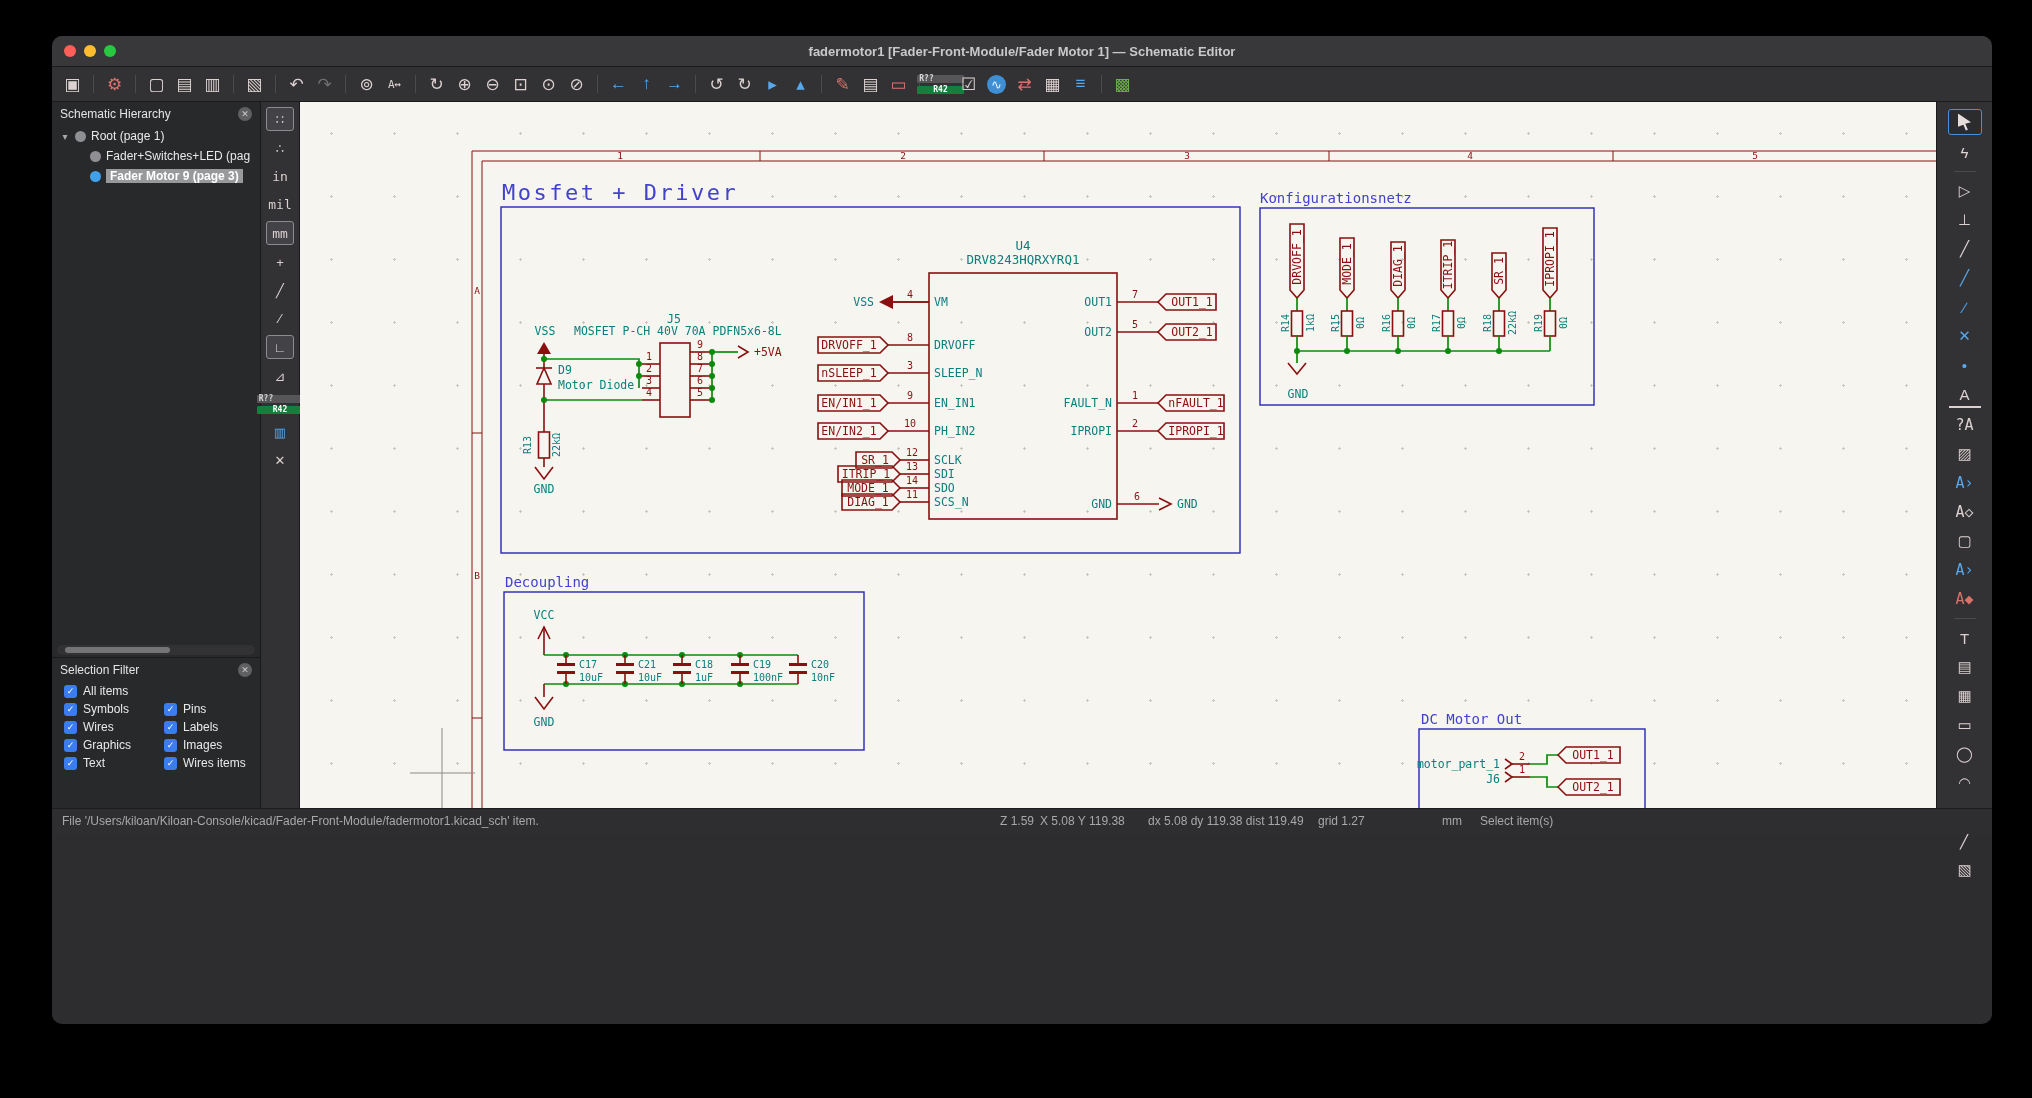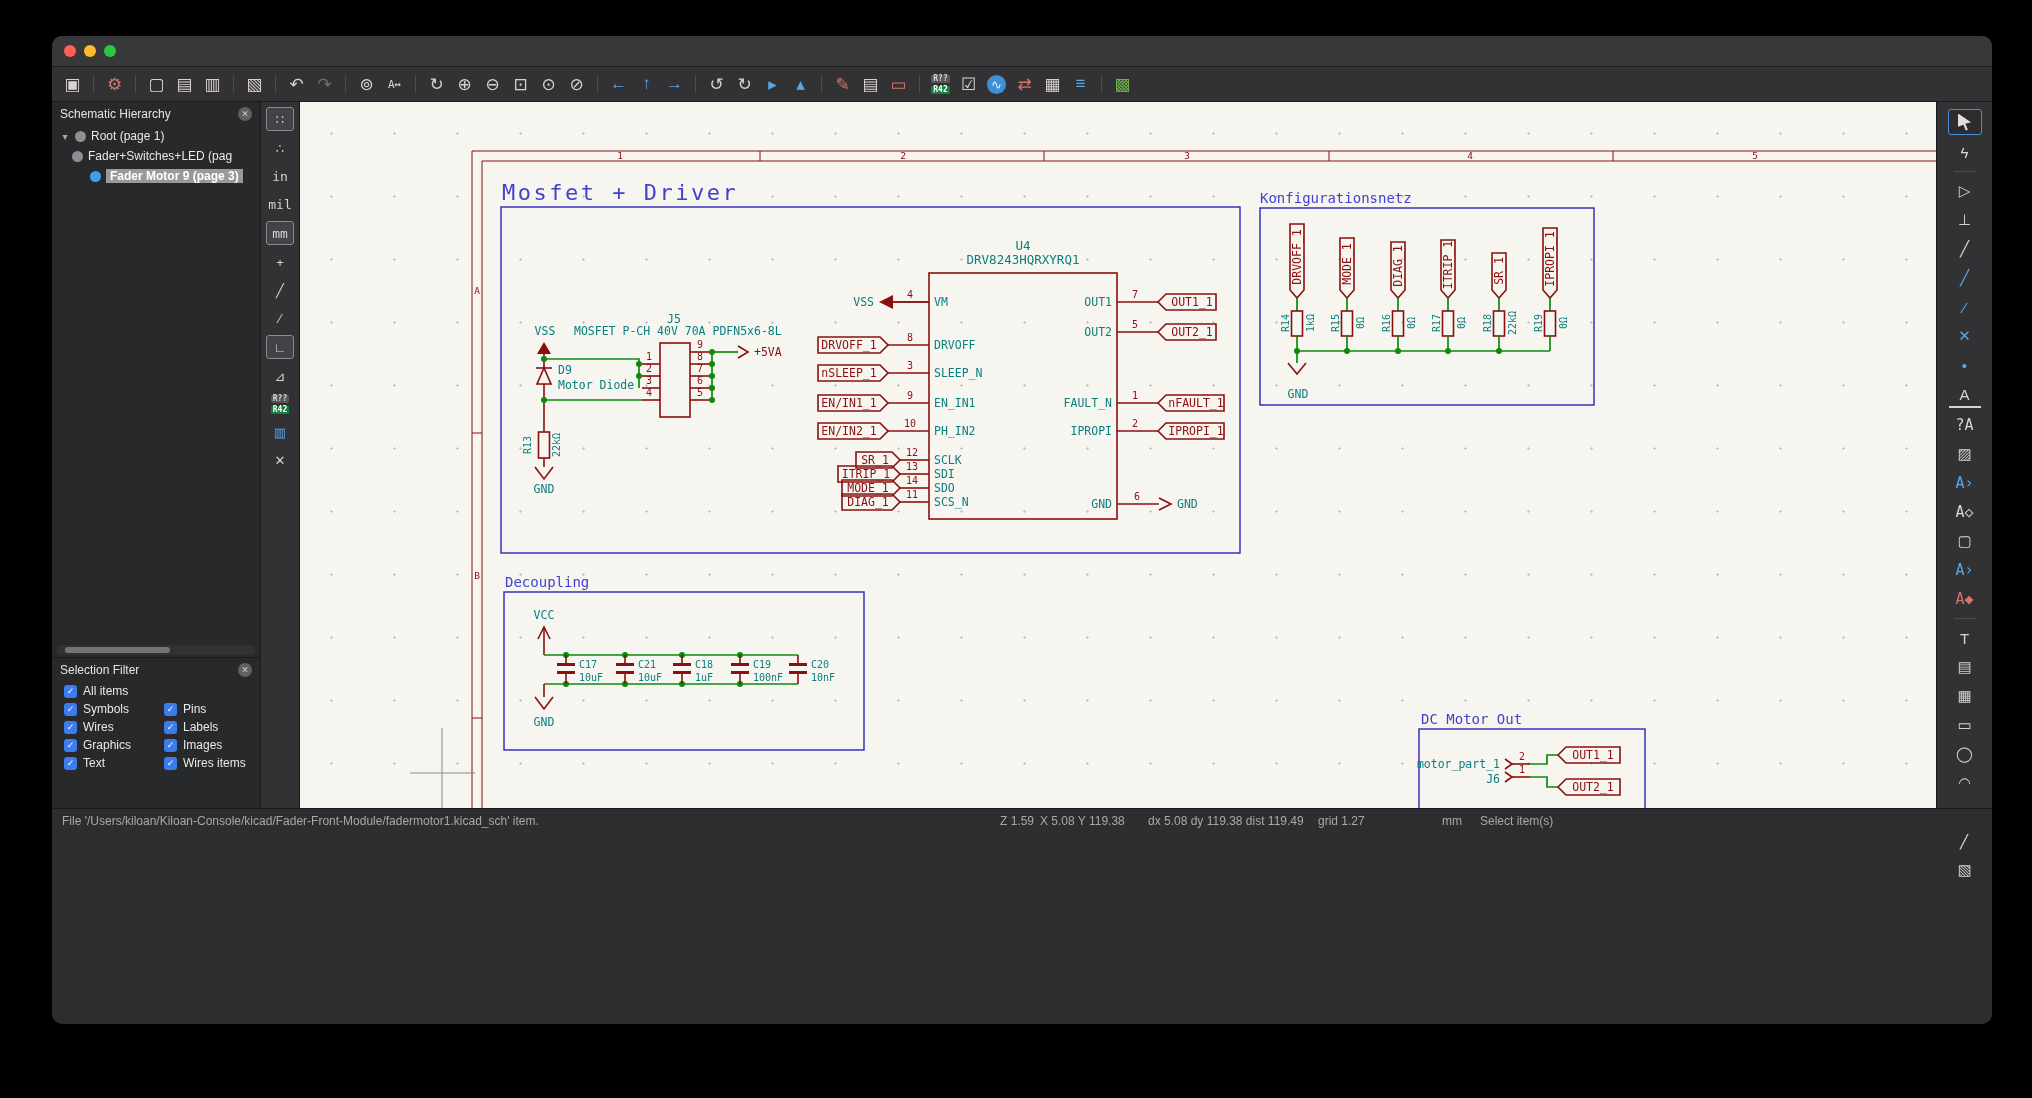--- a/index.html
+++ b/index.html
@@ -17,21 +17,21 @@
   
   .toolbar{height:34px;background:#323234;border-bottom:1px solid #1b1b1d;display:flex;
            align-items:center;padding:0 8px;gap:3px}
   .tb{width:25px;height:25px;display:flex;align-items:center;justify-content:center;
       font-size:17px;color:#dcd0d0;flex:none}
   .tb-sep{width:1px;height:18px;background:#4b4b4d;margin:0 5px;flex:none}
   .tone-blue{color:#58a7ea}.tone-red{color:#d8736b}.tone-green{color:#6cb04c}.tone-dim{color:#6f6f72}
   .anno{display:flex;flex-direction:column;line-height:1;font-size:8px;font-weight:bold;
         font-family:"DejaVu Sans Mono",monospace}
   .anno .a-top{color:#d7d7d7;background:#565658;padding:0 2px;border-radius:1px}
-  .anno .a-bot{color:#fff;background:#15803d;padding:0 2px;border-radius:1px;margin-top:3px}
+  .anno .a-bot{color:#fff;background:#15803d;padding:0 16px;border-radius:1px;margin-top:3px}
   .sim-circ{width:19px;height:19px;border-radius:50%;background:#3f8fd4;color:#eaf4ff;
             display:flex;align-items:center;justify-content:center;font-size:13px}
   
   .main{display:flex;height:706px}
   .leftcol{width:208px;background:#28292b;border-right:1px solid #1b1b1d;display:flex;
            flex-direction:column;flex:none}
   .panel-h{display:flex;justify-content:space-between;align-items:center;padding:5px 8px 3px 8px;
            color:#e4e4e5;font-size:12px}
   .close-btn{width:14px;height:14px;border-radius:50%;background:#606062;color:#cacaca;
              font-size:9px;display:flex;align-items:center;justify-content:center}
@@ -91,20 +91,21 @@
 <body>
 
 <div class="window">
 
   <div class="titlebar">
     <div class="lights">
       <div class="light l-red"></div>
       <div class="light l-yellow"></div>
       <div class="light l-green"></div>
     </div>
+    <div class="title">fadermotor1 [Fader-Front-Module/Fader Motor 1] — Schematic Editor</div>
   </div>
 
   <div class="toolbar">
     <span class="tb">▣</span>
     <span class="tb-sep"></span>
     <span class="tb tone-red">⚙</span>
     <span class="tb-sep"></span>
     <span class="tb">▢</span>
     <span class="tb">▤</span>
     <span class="tb">▥</span>
@@ -160,21 +161,21 @@
       <div class="panel-h">
         <span>Schematic Hierarchy</span>
         <span class="close-btn">✕</span>
       </div>
       <div class="tree">
         <div class="tree-row" style="padding-left:8px">
           <span class="chev">▾</span>
           <span class="circle c-gray"></span>
           <span class="row-label">Root (page 1)</span>
         </div>
-        <div class="tree-row" style="padding-left:20px">
+        <div class="tree-row" style="padding-left:38px">
           <span class="circle c-gray"></span>
           <span class="row-label">Fader+Switches+LED (pag</span>
         </div>
         <div class="tree-row" style="padding-left:38px">
           <span class="circle c-blue"></span>
           <span class="sel-label">Fader Motor 9 (page 3)</span>
         </div>
       </div>
       <div class="hscroll">
           <div class="hthumb"></div>

